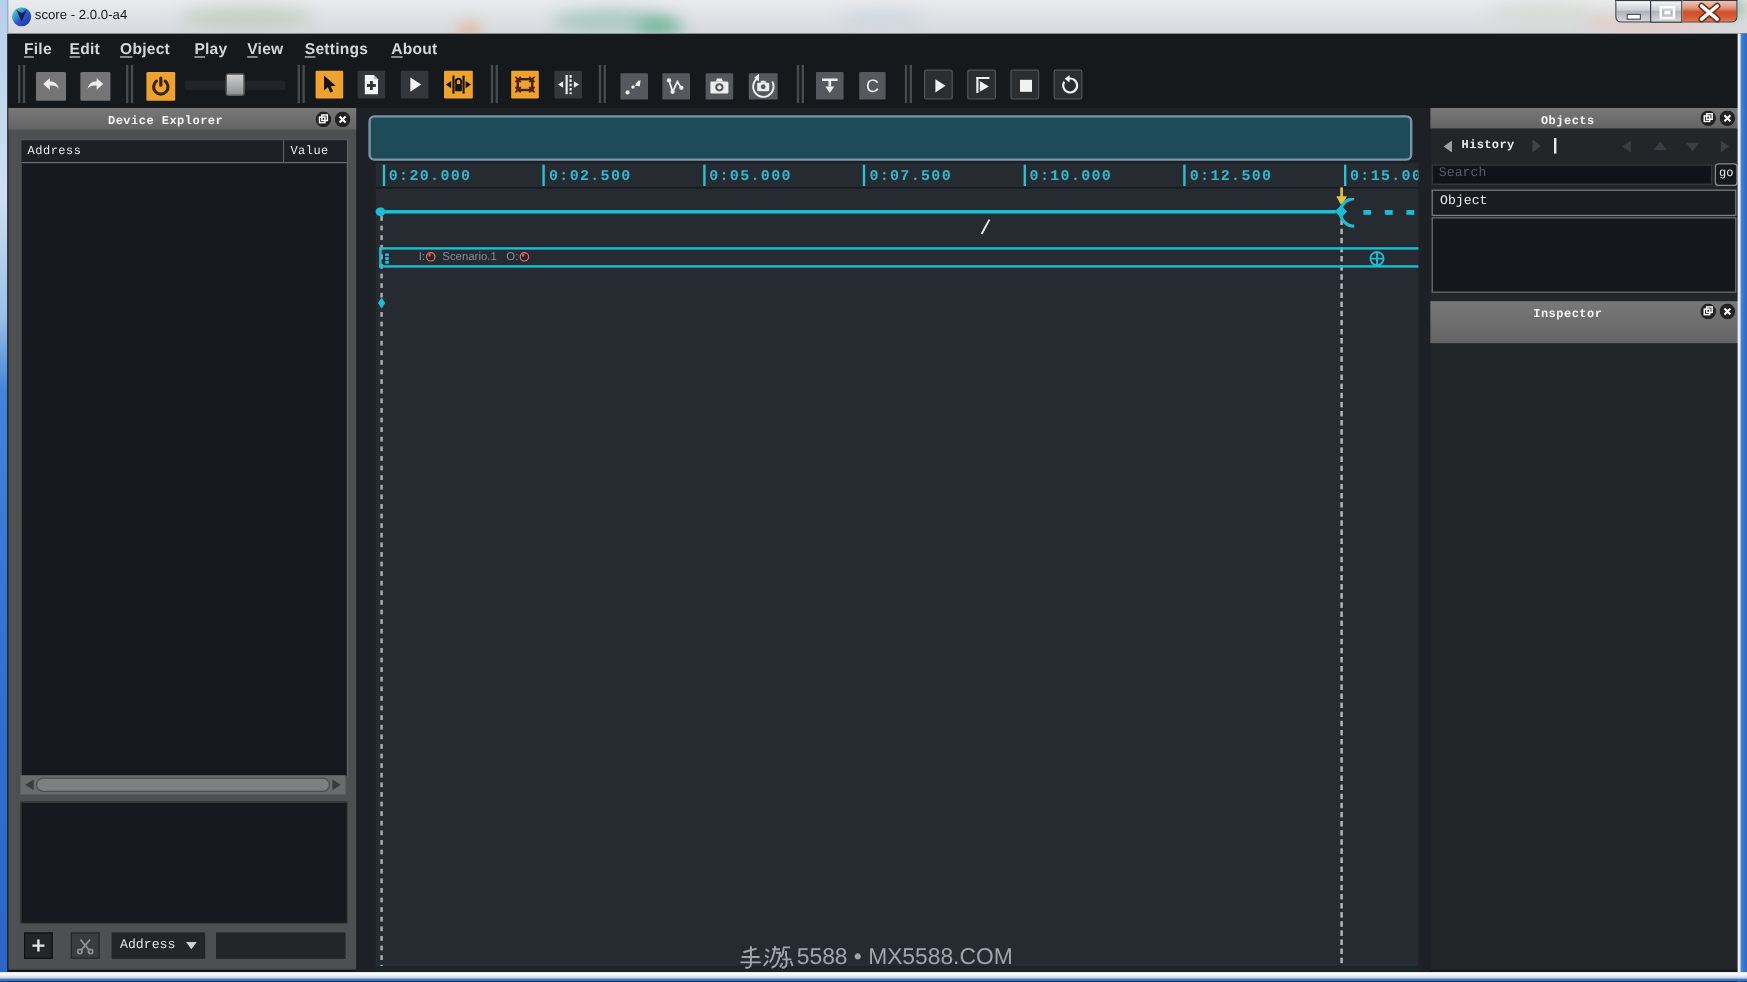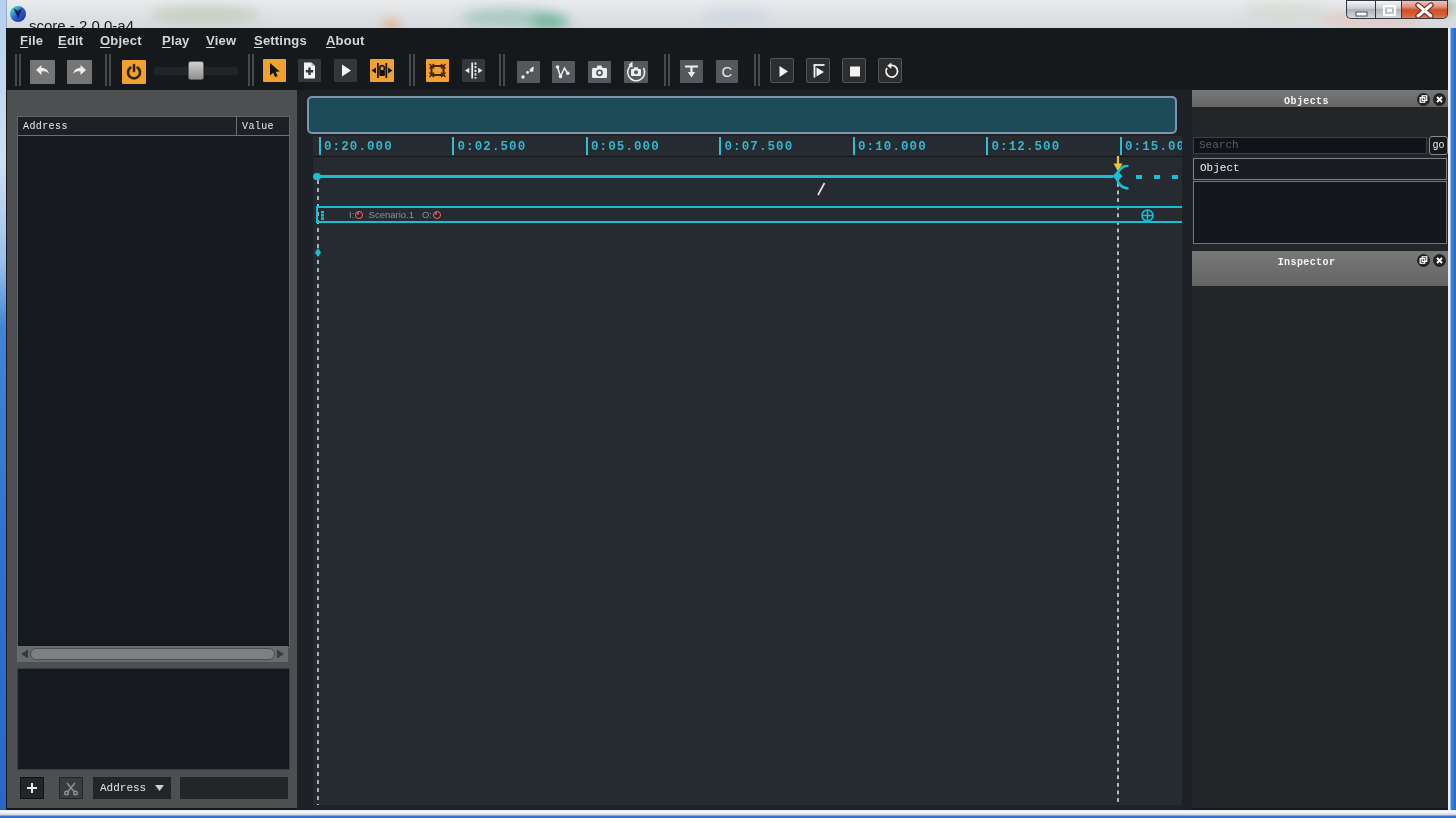--- a/index.html
+++ b/index.html
@@ -4,21 +4,21 @@
 body{width:1456px;height:818px;overflow:hidden;background:#15181b;font-family:"Liberation Sans",sans-serif;position:relative;}
 .a{position:absolute;}
 .mono{font-family:"Liberation Mono",monospace;}
 
 #bl{left:0;top:0;width:6px;height:818px;background:linear-gradient(#b6cfec,#cfe0f2 20%,#9cc0e8 32%,#3f85d8 40%,#2e71cf 70%,#2a66c8 100%);}
 #br{right:0;top:28px;width:8px;height:790px;background:linear-gradient(90deg,#e8edf3 0 2px,#3f85d8 3px,#2a66c8 100%);}
 #bb{left:0;top:810px;width:1456px;height:8px;background:linear-gradient(#e8ecf0 0 6%,#fbfcfe 22%,#d8dde3 55%,#b9c6da 64%,#3b79d6 76%,#2a63c6 100%);}
 
 #title{left:0;top:0;width:1456px;height:28px;background:linear-gradient(#e9ebed,#d6d9dd);overflow:hidden;}
 #title .sm{position:absolute;border-radius:50%;filter:blur(6px);}
-#ttext{left:29px;top:7px;font-size:15px;color:#16181a;margin-top:10px;}
+#ttext{left:29px;top:7px;font-size:11px;color:#16181a;}
 
 #caps{left:1346px;top:0;width:102px;height:19px;}
 .cap{position:absolute;top:0;height:19px;border:1px solid #313a42;box-sizing:border-box;background:linear-gradient(#f5f7f8,#c9cdd2 45%,#aeb3b9 50%,#d4d8dc);}
 #cap1{left:0;width:29px;border-radius:0 0 0 5px;border-right:none;}
 #cap2{left:29px;width:27px;}
 #cap3{left:56px;width:46px;border-radius:0 0 5px 0;border-left:none;background:linear-gradient(#f3c4b4,#e2907a 35%,#cf4f2b 52%,#d65c31 78%,#e8764a);}
 .cap svg{position:absolute;left:0;top:0;}
 
 #dark{left:6px;top:28px;width:1442px;height:782px;background:#16191c;}
 #menubar{left:6px;top:29px;width:1434px;height:24px;}
@@ -242,20 +242,32 @@
       </svg>
     </div>
   <div class="tbtn tp" style="left:877.5px;">
       <svg width="24" height="25">
         <path d="M8 9 A5.8 5.8 0 1 0 11.5 6.6" stroke="#f2f2f2" stroke-width="1.8" fill="none"></path>
         <path d="M12.3 3.6 L8.2 6.7 L12.3 9.8 Z" fill="#f2f2f2"></path>
       </svg>
     </div>
 </div>
 <div class="a" id="ldock" style="left:7px;top:90px;width:290px;height:718px;background:#4e4f51;">
+  <div class="a phead" style="left:0;top:0;width:290px;height:18px;">
+    <span class="mono ptitle">Device Explorer</span>
+    <span class="pbtn" style="right:21px;"><svg width="13" height="13">
+          <circle cx="6.5" cy="6.5" r="6.5" fill="#222"></circle>
+          <rect x="3.2" y="4.6" width="4.6" height="4.6" fill="none" stroke="#fff" stroke-width="1.2"></rect>
+          <rect x="5.2" y="2.8" width="4.6" height="4.6" fill="none" stroke="#fff" stroke-width="1.2"></rect>
+        </svg></span>
+    <span class="pbtn" style="right:5px;"><svg width="13" height="13">
+          <circle cx="6.5" cy="6.5" r="6.5" fill="#222"></circle>
+          <path d="M4 4 L9 9 M9 4 L4 9" stroke="#fff" stroke-width="1.8"></path>
+        </svg></span>
+  </div>
   <div class="a" style="left:10px;top:26px;width:271px;height:530px;background:#16191d;border:1px solid #606367;">
     <div class="a mono" style="left:0;top:0;width:219px;height:19px;background:#1d2125;border-right:1px solid #6d7074;border-bottom:1px solid #6d7074;color:#e8e8e8;font-size:10px;letter-spacing:.4px;line-height:19px;padding-left:5px;box-sizing:border-box;">Address</div>
     <div class="a mono" style="left:219px;top:0;width:52px;height:19px;background:#1d2125;border-bottom:1px solid #6d7074;color:#e8e8e8;font-size:10px;letter-spacing:.4px;line-height:19px;padding-left:5px;box-sizing:border-box;">Value</div>
   </div>
   <div class="a" style="left:10px;top:556px;width:271px;height:16px;background:#6a6b6d;">
     <svg class="a" style="left:0;top:0" width="271" height="16">
         <path d="M4 8 L11 3.5 L11 12.5 Z" fill="#3a3b3c"></path>
         <path d="M267 8 L260 3.5 L260 12.5 Z" fill="#3a3b3c"></path>
         <rect x="13.5" y="2.5" width="244" height="11" rx="5.5" fill="#7e7f81" stroke="#4c4d4f"></rect>
       </svg>
@@ -318,33 +330,65 @@
   <div class="a" style="left:24px;top:121px;width:3px;height:9px;background-image:linear-gradient(#19bed4 65%,transparent 65%);background-size:3px 3.2px;"></div>
   <div class="a" style="left:52px;top:118.5px;color:#8a9096;font-size:9.5px;">I:<span class="reddot"></span>&nbsp;&nbsp;Scenario.1&nbsp;&nbsp;&nbsp;O:<span class="reddot"></span></div>
   <svg class="a" style="left:843.5px;top:119px" width="13" height="13">
       <circle cx="6.5" cy="6.5" r="5.5" fill="none" stroke="#19bed4" stroke-width="1.6"></circle>
       <path d="M6.5 1 L6.5 12 M1 6.5 L12 6.5" stroke="#19bed4" stroke-width="1.6"></path>
     </svg>
   <svg class="a" style="left:18px;top:158px" width="6" height="9">
       <path d="M3 0 L6 4.5 L3 9 L0 4.5 Z" fill="#19bed4"></path>
     </svg>
   <div class="a" style="left:16px;top:715px;width:869px;height:5px;background:#1b2427;"></div>
+  <div class="a" id="wm" style="left:319px;top:695px;width:260px;height:24px;">
+    <svg width="260" height="24">
+      <g stroke="#a2a3ad" stroke-width="1.6" fill="none">
+        <path d="M3.5 8.5 Q9 7 14.5 5.5 M2 12.5 L17 12.5 M1 17 L18 17 M9.8 3.5 L9.8 18 Q9.8 22 5 21.3"></path>
+        <path d="M22 6 L25 8 M21.5 11 L24.5 13 M20.5 20 L24 15.5"></path>
+        <path d="M27.5 6 L34 6 M30 3.5 L29 9 Q28 14 25.5 17 M30.5 9 L34 9 Q33 20 27 21.5 M36.5 4.5 L42.5 4.5 M37 4.5 Q37 10 34.5 12.5 M39 7.5 L39 12 M36 14.5 L43.5 14.5 M39.5 12 L39.5 17.5 Q39.5 21.5 35.5 21.5 M36 17.5 L34 21 M43 16 L44.5 20"></path>
+      </g>
+      <text x="48" y="18.5" font-family="Liberation Sans" font-size="19" fill="#a2a3ad">5588 • MX5588.COM</text>
+    </svg>
+  </div>
 </div>
 <div class="a" id="rdock" style="left:1192px;top:90px;width:257px;height:718px;background:#232629;">
   <div class="a phead" style="left:0;top:0;width:257px;height:17px;">
     <span class="mono ptitle" style="line-height:17px;">Objects</span>
     <span class="pbtn" style="right:19px;top:2px;"><svg width="13" height="13">
           <circle cx="6.5" cy="6.5" r="6.5" fill="#222"></circle>
           <rect x="3.2" y="4.6" width="4.6" height="4.6" fill="none" stroke="#fff" stroke-width="1.2"></rect>
           <rect x="5.2" y="2.8" width="4.6" height="4.6" fill="none" stroke="#fff" stroke-width="1.2"></rect>
         </svg></span>
     <span class="pbtn" style="right:3px;top:2px;"><svg width="13" height="13">
           <circle cx="6.5" cy="6.5" r="6.5" fill="#222"></circle>
           <path d="M4 4 L9 9 M9 4 L4 9" stroke="#fff" stroke-width="1.8"></path>
         </svg></span>
+  </div>
+  <div class="a" style="left:0;top:20px;width:257px;height:24px;">
+    <svg class="a" style="left:11px;top:7px" width="7" height="10">
+        <path d="M7 0 L0 5 L7 10 Z" fill="#9a9fa3"></path>
+      </svg>
+    <span class="mono a" style="left:26px;top:6px;color:#ececec;font-size:10px;font-weight:700;letter-spacing:.3px;">History</span>
+    <svg class="a" style="left:84px;top:6px" width="8" height="11">
+        <path d="M1 0 L8 5.5 L1 11 Z" fill="#404448"></path>
+      </svg>
+    <div class="a" style="left:103px;top:5px;width:1.6px;height:13px;background:#e8e8e8;"></div>
+    <svg class="a" style="left:160px;top:7px" width="8" height="10">
+        <path d="M7 0 L0 5 L7 10 Z" fill="#3b3f43"></path>
+      </svg>
+    <svg class="a" style="left:186px;top:8px" width="11" height="8">
+        <path d="M0 7 L5.5 0 L11 7 Z" fill="#3b3f43"></path>
+      </svg>
+    <svg class="a" style="left:213px;top:8px" width="11" height="8">
+        <path d="M0 1 L5.5 8 L11 1 Z" fill="#3b3f43"></path>
+      </svg>
+    <svg class="a" style="left:241px;top:7px" width="8" height="10">
+        <path d="M1 0 L8 5 L1 10 Z" fill="#3b3f43"></path>
+      </svg>
   </div>
   <div class="a mono" style="left:1px;top:47px;width:234px;height:17px;background:#101418;border:1px solid #3a3f44;box-sizing:border-box;color:#585e64;font-size:11px;line-height:15px;padding-left:5px;">Search</div>
   <div class="a mono" style="left:237px;top:46px;width:19px;height:19px;background:#17191c;border:1px solid #888b8e;border-radius:3px;box-sizing:border-box;color:#e8e8e8;font-size:10px;line-height:17px;text-align:center;">go</div>
   <div class="a mono" style="left:1px;top:68px;width:254px;height:22px;background:#191d21;border:1.5px solid #7d8287;box-sizing:border-box;color:#ececec;font-size:11px;line-height:19px;padding-left:6px;">Object</div>
   <div class="a" style="left:1px;top:91px;width:254px;height:63px;background:#14181c;border:1px solid #717578;box-sizing:border-box;"></div>
   <div class="a phead" style="left:0;top:161px;width:257px;height:35px;">
     <span class="mono ptitle" style="line-height:17px;">Inspector</span>
     <span class="pbtn" style="right:19px;top:2px;"><svg width="13" height="13">
           <circle cx="6.5" cy="6.5" r="6.5" fill="#222"></circle>
           <rect x="3.2" y="4.6" width="4.6" height="4.6" fill="none" stroke="#fff" stroke-width="1.2"></rect>

